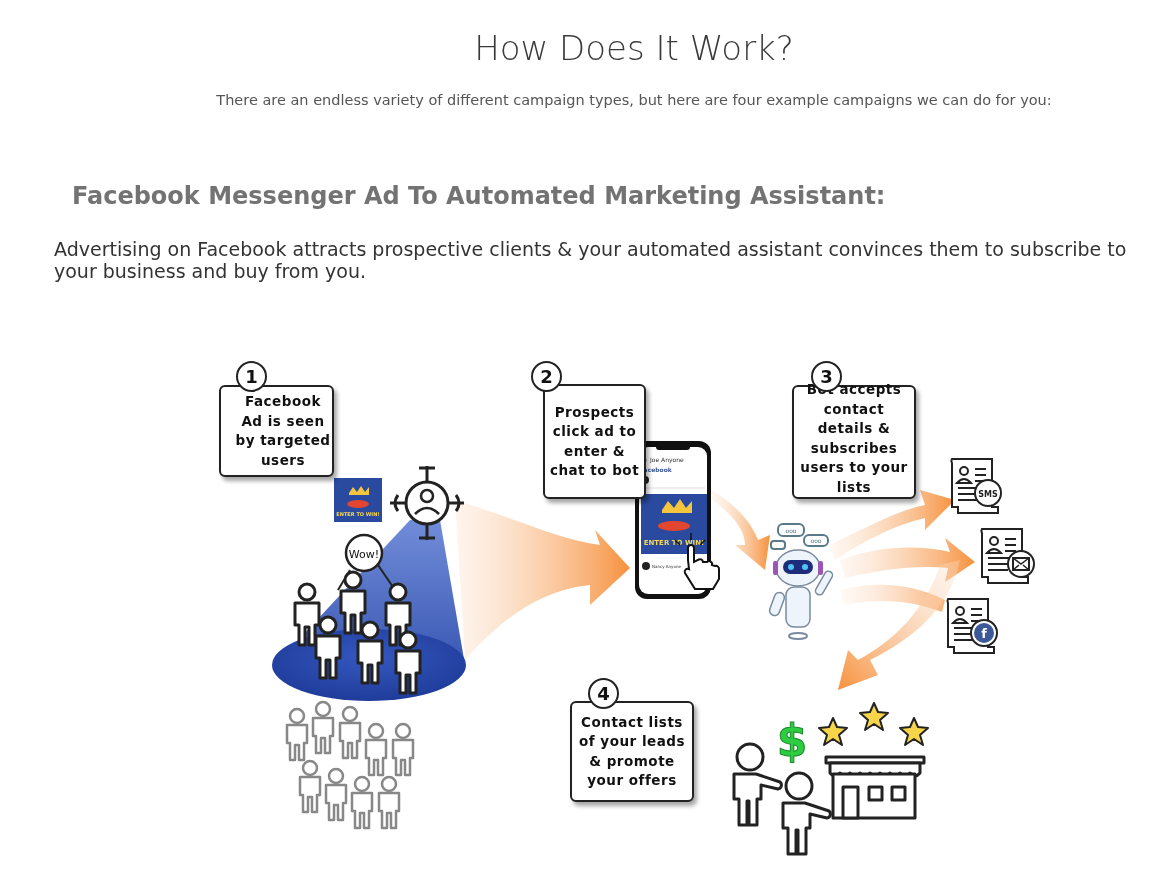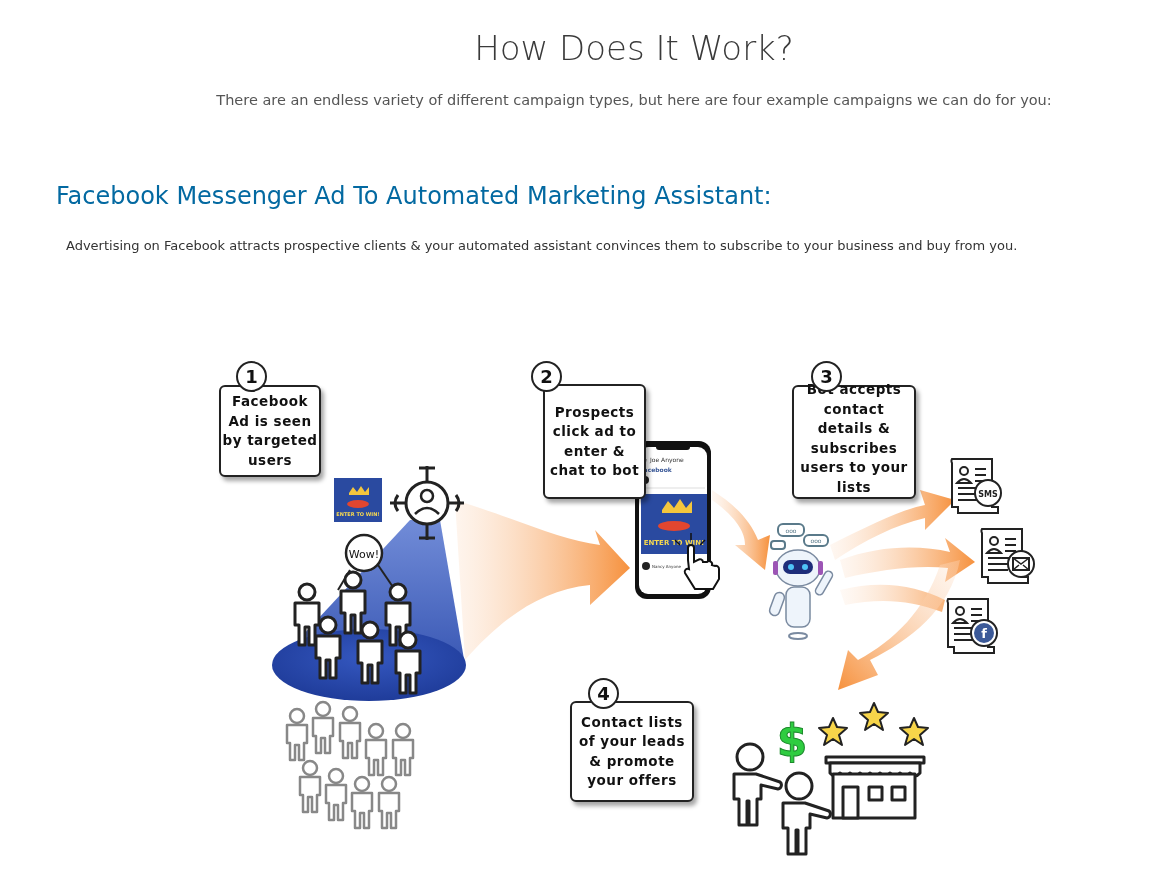--- a/index.html
+++ b/index.html
@@ -1,20 +1,20 @@
 <!DOCTYPE html>
 <html><head>
 <meta charset="utf-8">
 <style>
   html, body { margin:0; padding:0; background:#ffffff; }
   body { width:1158px; height:894px; position:relative; overflow:hidden; font-family:"Liberation Sans", sans-serif; color:#333; }
   .title { position:absolute; left:0; width:1268px; top:28px; text-align:center; font-family:"DejaVu Sans", sans-serif; font-weight:300; font-size:34px; color:#3a3a3a; letter-spacing:0px; }
   .subtitle { position:absolute; left:0; width:1268px; top:92px; text-align:center; font-family:"DejaVu Sans", sans-serif; font-size:14.5px; color:#555; }
-  .section-h { position:absolute; left:56px; top:182px; font-family:"DejaVu Sans", sans-serif; font-weight:400; font-size:24px; color:#0369a1; }
-  .section-p { position:absolute; left:66px; top:238px; font-family:"DejaVu Sans", sans-serif; font-size:13px; color:#333; }
+  .section-h { position:absolute; left:72px; top:182px; font-family:"DejaVu Sans", sans-serif; font-weight:700; font-size:24px; color:#737373; }
+  .section-p { position:absolute; left:54px; top:238px; font-family:"DejaVu Sans", sans-serif; font-size:19px; color:#333; }
   .diagram { position:absolute; left:0; top:0; width:1158px; height:894px; }
   .step-box { position:absolute; background:#fff; border:2px solid #222; border-radius:6px; box-shadow:3px 4px 4px rgba(0,0,0,0.35); text-align:center; font-family:"DejaVu Sans", sans-serif; font-weight:bold; font-size:13.5px; line-height:19.5px; color:#111; letter-spacing:0.5px; display:flex; align-items:center; justify-content:center; }
   .step-num { position:absolute; width:27px; height:27px; border:2px solid #222; border-radius:50%; background:#fff; font-family:"DejaVu Sans", sans-serif; font-weight:bold; font-size:18px; line-height:27px; text-align:center; color:#111; }
 </style>
 </head>
 <body>
 
 <div class="title">How Does It Work?</div>
 <div class="subtitle">There are an endless variety of different campaign types, but here are four example campaigns we can do for you:</div>
 <div class="section-h">Facebook Messenger Ad To Automated Marketing Assistant:</div>
@@ -203,21 +203,21 @@
     <rect x="892" y="787" width="13" height="13"></rect>
   </g>
   <g fill="#fff" stroke="#222" stroke-width="3" stroke-linejoin="round">
     <circle cx="750" cy="757" r="13"></circle>
     <path d="M734,774 h22 l24,8 a4,4 0 0 1 -2,7 l-17,-4 v14 h-4 v26 h-8 v-24 h-2 v24 h-8 v-26 h-5 z"></path>
     <circle cx="799" cy="786" r="13"></circle>
     <path d="M783,803 h22 l24,8 a4,4 0 0 1 -2,7 l-17,-4 v14 h-4 v26 h-8 v-24 h-2 v24 h-8 v-26 h-5 z"></path>
   </g>
 </svg>
 
-<div class="step-box" style="left:219px;top:385px;width:98px;height:88px;">
+<div class="step-box" style="left:219px;top:385px;width:98px;height:88px;padding-left:13px;">
   <span>Facebook Ad is seen by targeted users</span>
 </div>
 <div class="step-num" style="left:236px;top:361px;">1</div>
 
 <div class="step-box" style="left:543px;top:384px;width:99px;height:111px;">
   <span>Prospects click ad to enter &amp; chat to bot</span>
 </div>
 <div class="step-num" style="left:531px;top:361px;">2</div>
 
 <div class="step-box" style="left:792px;top:385px;width:120px;height:110px;align-items:flex-end;">

